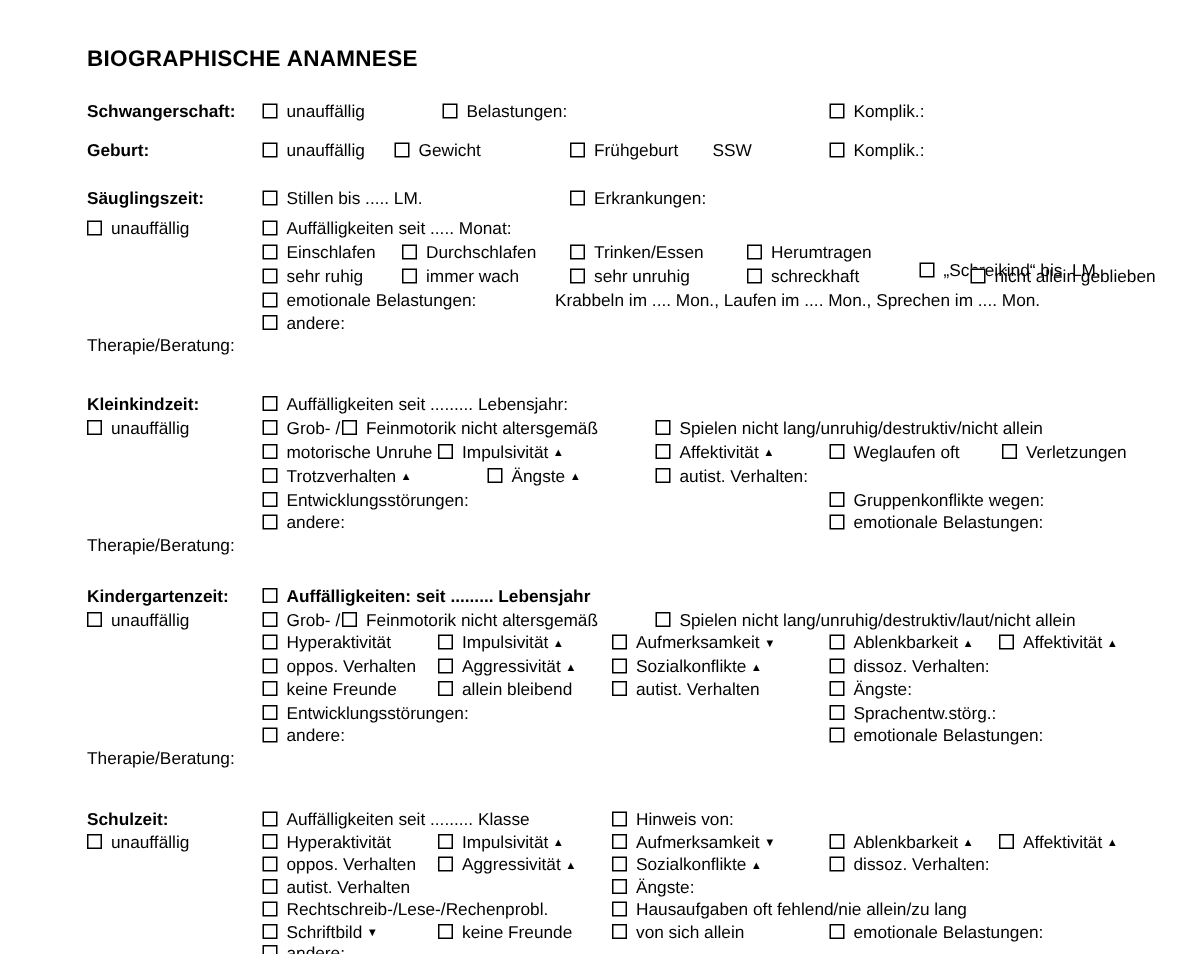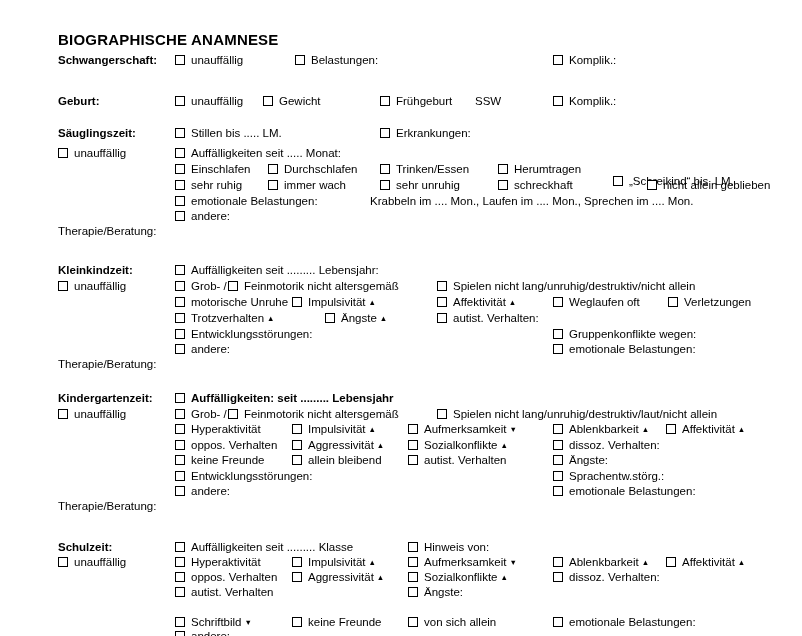--- a/index.html
+++ b/index.html
@@ -48,21 +48,21 @@
     font-size: 7.5px;
     margin-left: 3px;
     vertical-align: 1px;
   }
 </style>
 </head>
 <body>
 
 <div class="page">
   <div class="doc-title">BIOGRAPHISCHE ANAMNESE</div>
-<div class="row" style="top: 53px;">
+<div class="row" style="top: 68px;">
       <span class="item bold" style="left: 58px;"><span class="label">Schwangerschaft:</span></span>
       <span class="item" style="left: 175px;"><span class="cb"></span><span class="label">unauffällig</span></span>
       <span class="item" style="left: 263px; padding-left: 32px;"><span class="cb"></span><span class="label">Belastungen:</span></span>
       <span class="item" style="left: 553px;"><span class="cb"></span><span class="label">Komplik.:</span></span>
     </div>
     <div class="row" style="top: 94px;">
       <span class="item bold" style="left: 58px;"><span class="label">Geburt:</span></span>
       <span class="item" style="left: 175px;"><span class="cb"></span><span class="label">unauffällig</span></span>
       <span class="item" style="left: 263px;"><span class="cb"></span><span class="label">Gewicht</span></span>
       <span class="item" style="left: 380px;"><span class="cb"></span><span class="label">Frühgeburt</span></span>
@@ -191,20 +191,24 @@
     <div class="row" style="top: 570px;">
       <span class="item" style="left: 175px;"><span class="cb"></span><span class="label">oppos. Verhalten</span></span>
       <span class="item" style="left: 292px;"><span class="cb"></span><span class="label">Aggressivität</span><span class="arrow">▲</span></span>
       <span class="item" style="left: 408px;"><span class="cb"></span><span class="label">Sozialkonflikte</span><span class="arrow">▲</span></span>
       <span class="item" style="left: 553px;"><span class="cb"></span><span class="label">dissoz. Verhalten:</span></span>
     </div>
     <div class="row" style="top: 585px;">
       <span class="item" style="left: 175px;"><span class="cb"></span><span class="label">autist. Verhalten</span></span>
       <span class="item" style="left: 408px;"><span class="cb"></span><span class="label">Ängste:</span></span>
     </div>
+    <div class="row" style="top: 600px;">
+      <span class="item" style="left: 175px;"><span class="cb"></span><span class="label">Rechtschreib-/Lese-/Rechenprobl.</span></span>
+      <span class="item" style="left: 408px;"><span class="cb"></span><span class="label">Hausaufgaben oft fehlend/nie allein/zu lang</span></span>
+    </div>
     <div class="row" style="top: 615px;">
       <span class="item" style="left: 175px;"><span class="cb"></span><span class="label">Schriftbild</span><span class="arrow">▼</span></span>
       <span class="item" style="left: 292px;"><span class="cb"></span><span class="label">keine Freunde</span></span>
       <span class="item" style="left: 408px;"><span class="cb"></span><span class="label">von sich allein</span></span>
       <span class="item" style="left: 553px;"><span class="cb"></span><span class="label">emotionale Belastungen:</span></span>
     </div>
     <div class="row" style="top: 629px;">
       <span class="item" style="left: 175px;"><span class="cb"></span><span class="label">andere:</span></span>
     </div>
   </div>

